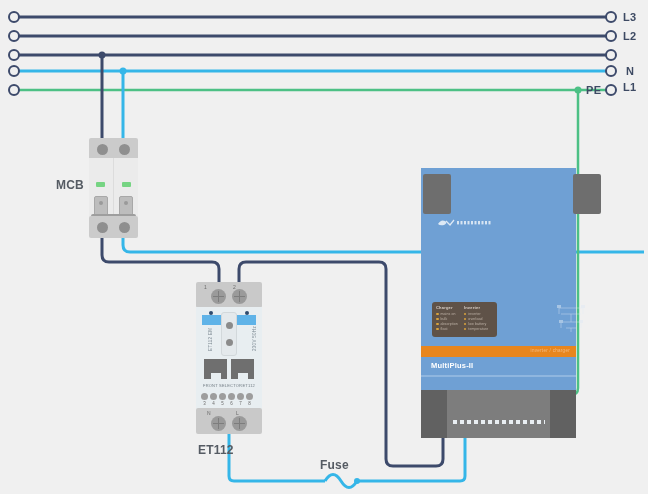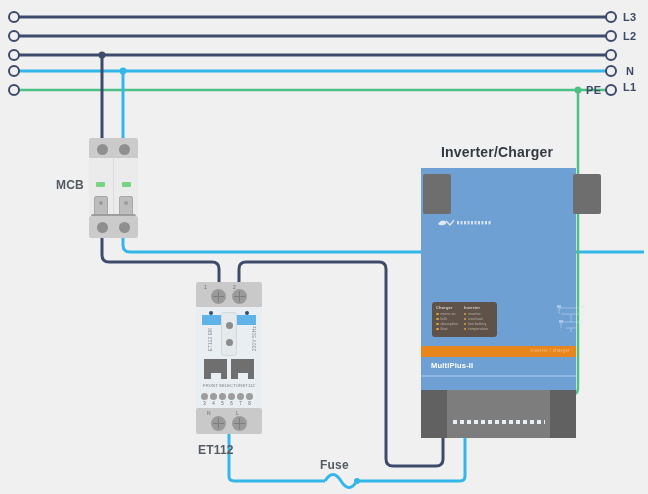--- a/index.html
+++ b/index.html
@@ -372,21 +372,20 @@
       <div class="et-num" style="left:11px; top:2px;">N</div>
       <div class="et-num" style="left:40px; top:2px;">L</div>
       <div class="et-screw" style="left:15px; top:8px;"></div>
       <div class="et-screw" style="left:36px; top:8px;"></div>
     </div>
   </div>
   <div class="part-label" style="left:198px; top:443px;">ET112</div>
 
   <div class="part-label" style="left:320px; top:458px;">Fuse</div>
 
-  <div class="title-label" style="left:441px; top:144px;">Inverter/Charger</div>
 
   <div id="inverter">
     <div class="inv-body"></div>
 
     <div class="inv-foot tl"></div>
     <div class="inv-foot tr"></div>
 
     <svg class="inv-logo" viewBox="0 0 58 9">
       <path d="M1,6 Q4,1 8,3 Q11,5 7,7 Q3,8 1,6 Z" fill="#ffffff" opacity="0.9"></path>
       <path d="M9,3 L13,7 L17,2" stroke="#ffffff" stroke-width="1.3" fill="none" opacity="0.9"></path>

